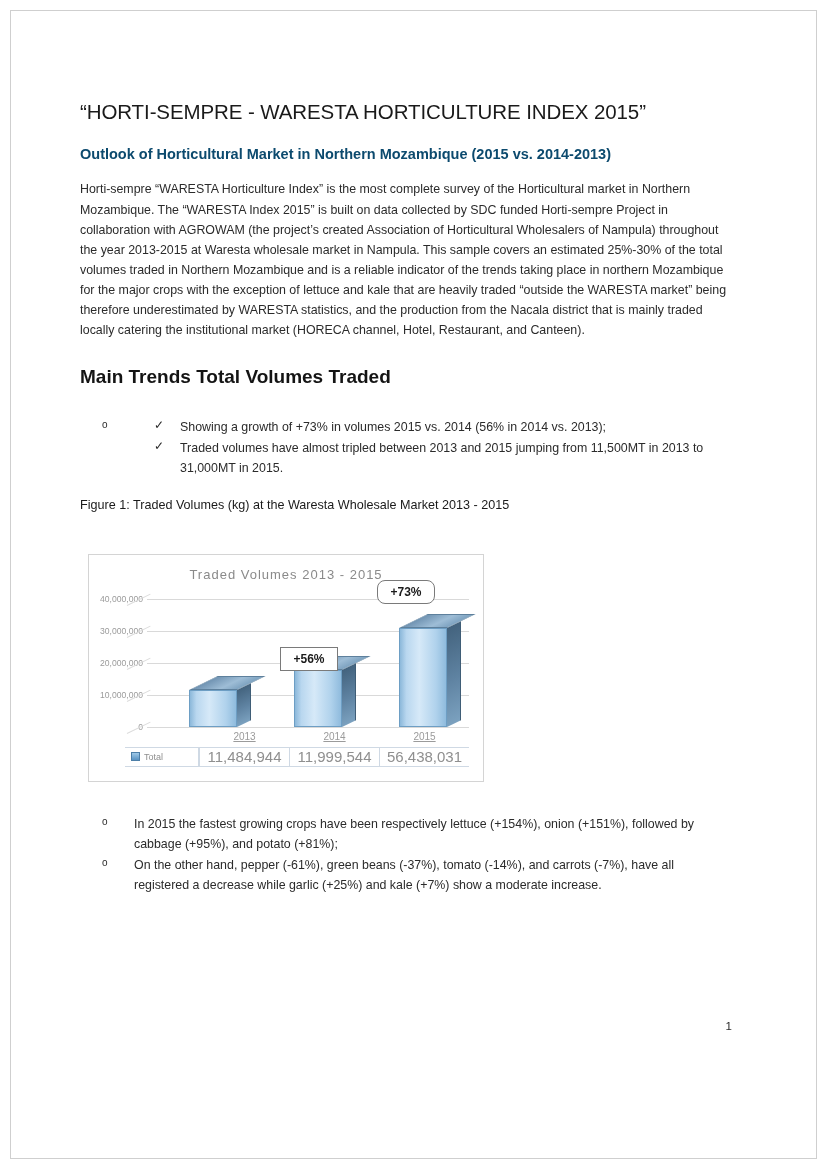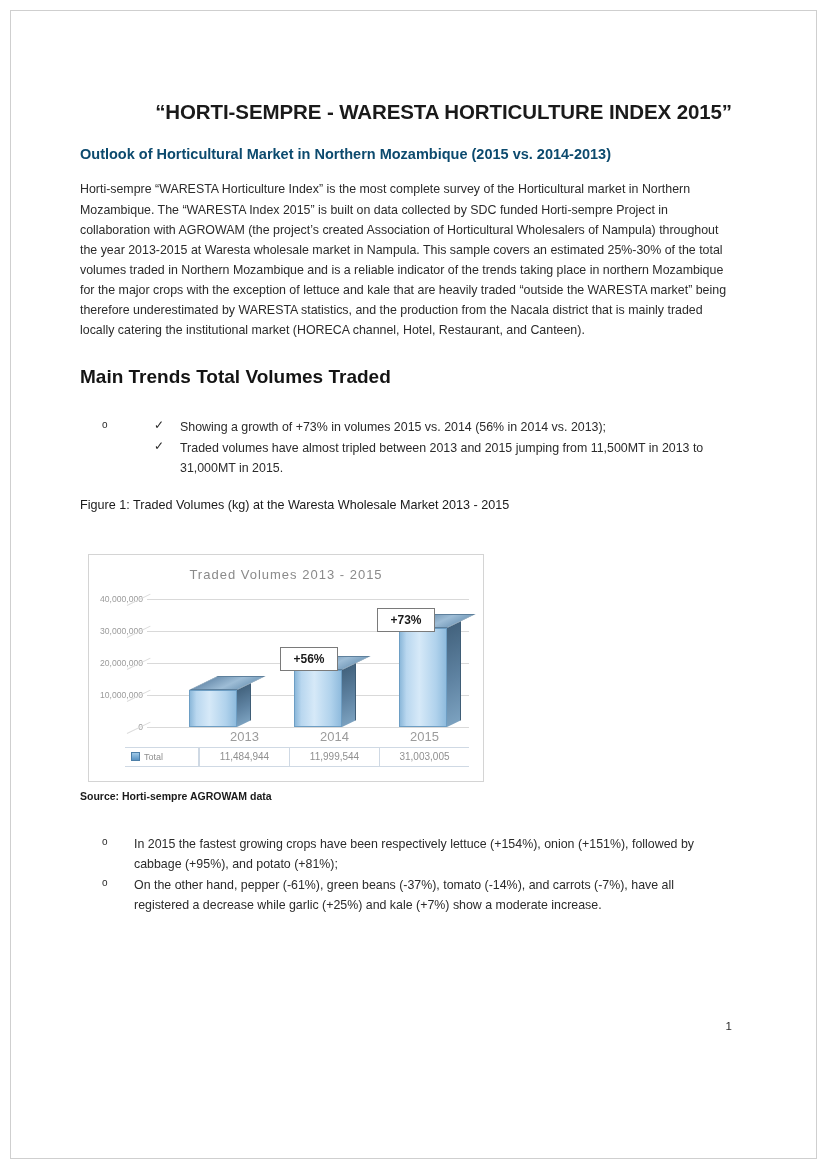--- a/index.html
+++ b/index.html
@@ -34,26 +34,25 @@
 
   .content {
     position: absolute;
     left: 80px;
     top: 100px;
     width: 652px;
   }
 
   .doc-title {
     font-size: 20.5px;
-    font-weight: bold;
+    font-weight: normal;
     color: #1a1a1a;
     letter-spacing: -0.1px;
     margin: 0 0 20px 0;
     line-height: 1.2;
-    text-align: right;
   }
 
   .doc-subtitle {
     font-size: 14.5px;
     font-weight: bold;
     color: #0c4a6e;
     margin: 0 0 16px 0;
     line-height: 1.3;
   }
 
@@ -275,27 +274,28 @@
     padding-left: 6px;
     box-sizing: border-box;
   }
   .dt-cell {
     flex: 1;
     display: flex;
     align-items: center;
     justify-content: center;
     border-left: 1px solid #cfd9e4;
     box-sizing: border-box;
-    font-size: 10px;
+    font-size: 15px;
     color: #8f8f8f;
   }
   .dt-years .dt-cell {
     border-left: 1px solid transparent;
     color: #9b9b9b;
-    font-size: 13px;
+    font-size: 10px;
+    text-decoration: underline;
   }
   .dt-vals .dt-head-cell {
     border-right: 1px solid #cfd9e4;
   }
   .legend-swatch {
     width: 7px;
     height: 7px;
     background: linear-gradient(to bottom, #9fc9e8, #5a93c2);
     border: 1px solid #4d7fa8;
     margin-right: 4px;
@@ -380,43 +380,42 @@
         </div>
 
         <div class="bar" style="left:252px; width:48px; height:99px;">
           <div class="top"></div>
           <div class="side"></div>
           <div class="front"></div>
         </div>
       </div>
 
       <div class="callout" style="left:191px; top:92px;">+56%</div>
-      <div class="callout" style="left:288px; top:53px;">+73%</div>
+      <div class="callout" style="left:288px; top:25px;border-radius:8px;">+73%</div>
 
       <div class="data-table">
         <div class="dt-row dt-years">
           <div class="dt-head-cell"></div>
           <div class="dt-cell">2013</div>
           <div class="dt-cell">2014</div>
           <div class="dt-cell">2015</div>
         </div>
         <div class="dt-row dt-vals">
           <div class="dt-head-cell">
             <span class="legend-swatch"></span>
             <span>Total</span>
           </div>
           <div class="dt-cell">11,484,944</div>
           <div class="dt-cell">11,999,544</div>
-          <div class="dt-cell">31,003,005</div>
+          <div class="dt-cell">56,438,031</div>
         </div>
       </div>
 
     </div>
 
-    <div class="source-line">Source: Horti-sempre AGROWAM data</div>
 
     <ul class="bullets" style="margin-top:32px">
       <li class="b-lvl1">
         <span class="marker">o</span>
         <span>In 2015 the fastest growing crops have been respectively lettuce (+154%), onion (+151%), followed by cabbage (+95%), and potato (+81%);</span>
       </li>
       <li class="b-lvl1">
         <span class="marker">o</span>
         <span>On the other hand, pepper (-61%), green beans (-37%), tomato (-14%), and carrots (-7%), have all registered a decrease while garlic (+25%) and kale (+7%) show a moderate increase.</span>
       </li>

